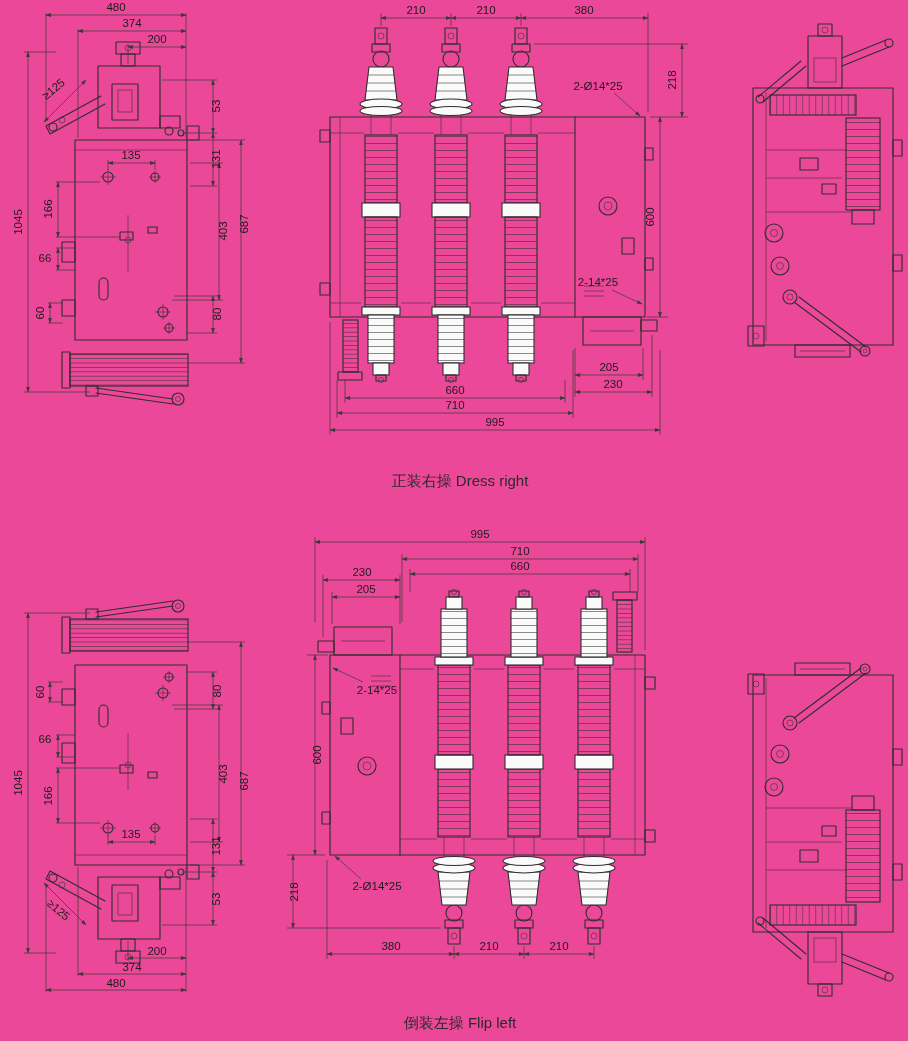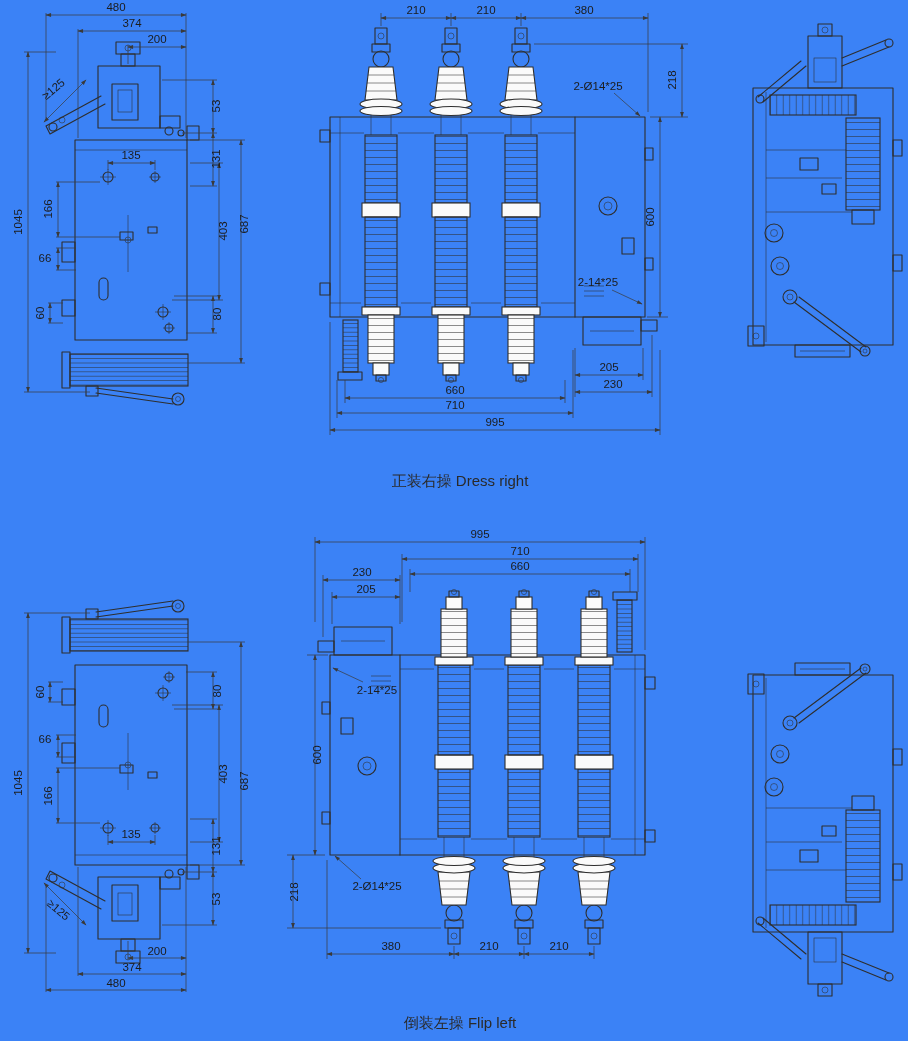--- a/index.html
+++ b/index.html
@@ -1,17 +1,17 @@
 <!DOCTYPE html>
 <html><head>
 <meta charset="utf-8">
 <style>
   html,body{margin:0;padding:0}
   body{background:#ffffff}
-  .canvas{width:908px;height:1041px;background:#3b82f6;position:relative;overflow:hidden;
+  .canvas{width:908px;height:1041px;background:#ec4899;position:relative;overflow:hidden;
           font-family:"Liberation Sans",sans-serif}
   svg{display:block}
   .o{fill:none;stroke:#2e2e2e;stroke-width:1.1;stroke-linejoin:round;stroke-linecap:round}
   .t{fill:none;stroke:#2e2e2e;stroke-width:0.55}
   .of{fill:#fafafa;stroke:#2e2e2e;stroke-width:1.1}
   .ob{stroke:#2e2e2e;stroke-width:1.1}
   .f{fill:#fafafa;stroke:none}
   .d{fill:none;stroke:#3a3a3a;stroke-width:0.7}
   .lbl{font-family:"Liberation Sans",sans-serif;font-size:11.5px;fill:#1c1c1c;text-anchor:middle}
   .cap{font-family:"Liberation Sans",sans-serif;font-size:15px;fill:#2a2a2a;text-anchor:middle}

